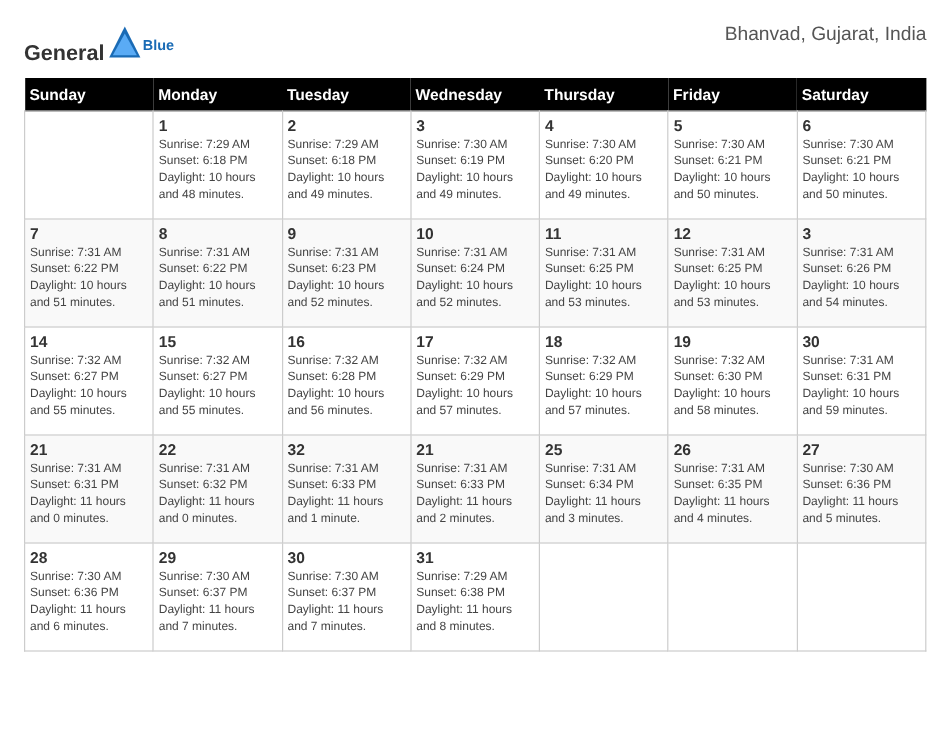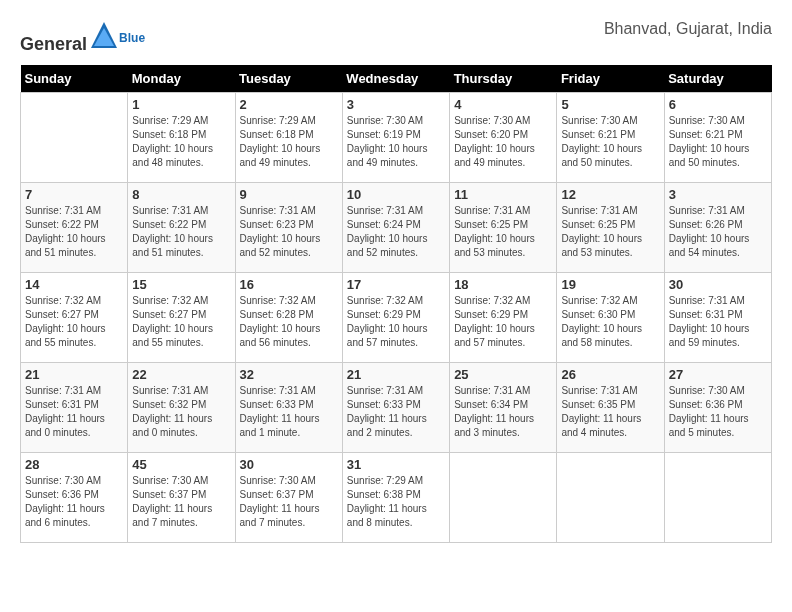--- a/index.html
+++ b/index.html
@@ -321,21 +321,21 @@
       </tr>
       <tr class="week-row">
         <td>
           <span class="day-number">28</span>
           <div class="day-info" style="white-space: pre-line;">Sunrise: 7:30 AM
 Sunset: 6:36 PM
 Daylight: 11 hours
 and 6 minutes.</div>
         </td>
         <td>
-          <span class="day-number">45</span>
+          <span class="day-number">29</span>
           <div class="day-info" style="white-space: pre-line;">Sunrise: 7:30 AM
 Sunset: 6:37 PM
 Daylight: 11 hours
 and 7 minutes.</div>
         </td>
         <td>
           <span class="day-number">30</span>
           <div class="day-info" style="white-space: pre-line;">Sunrise: 7:30 AM
 Sunset: 6:37 PM
 Daylight: 11 hours

